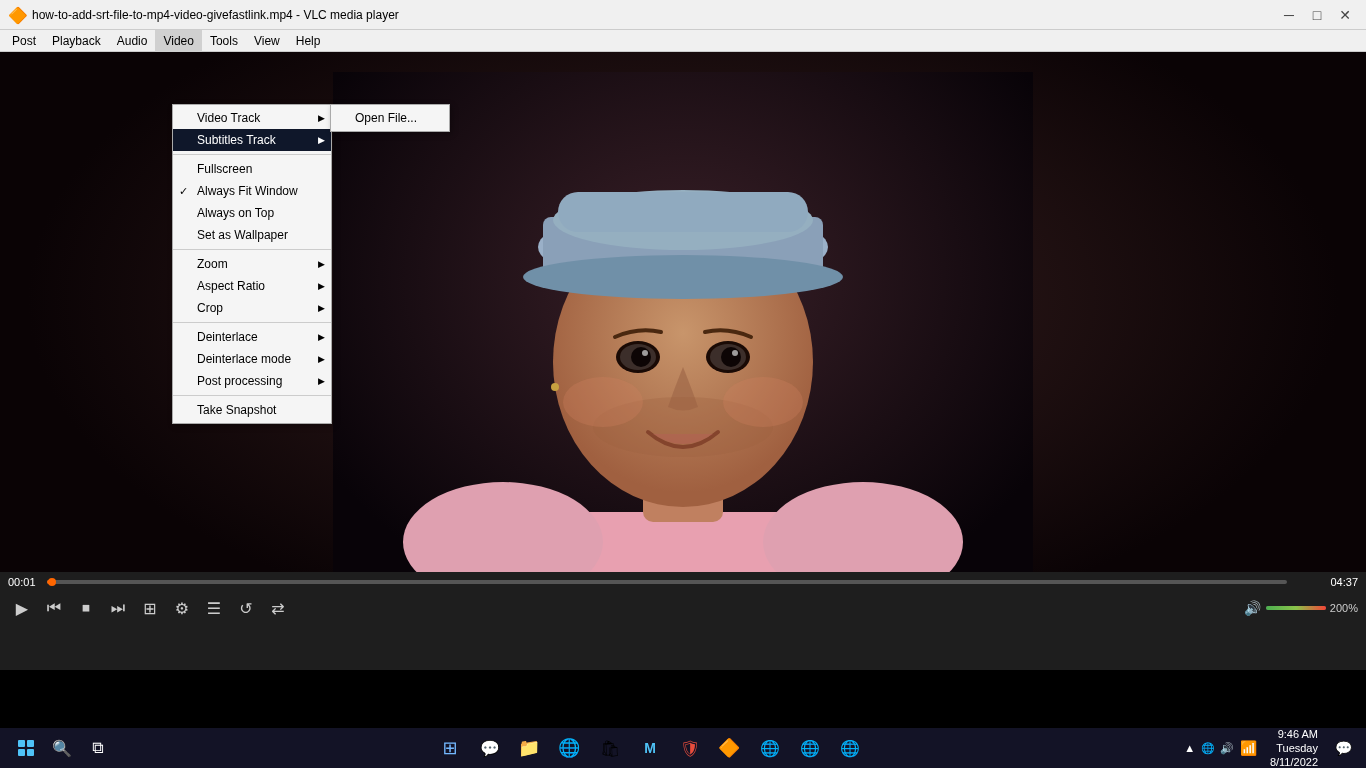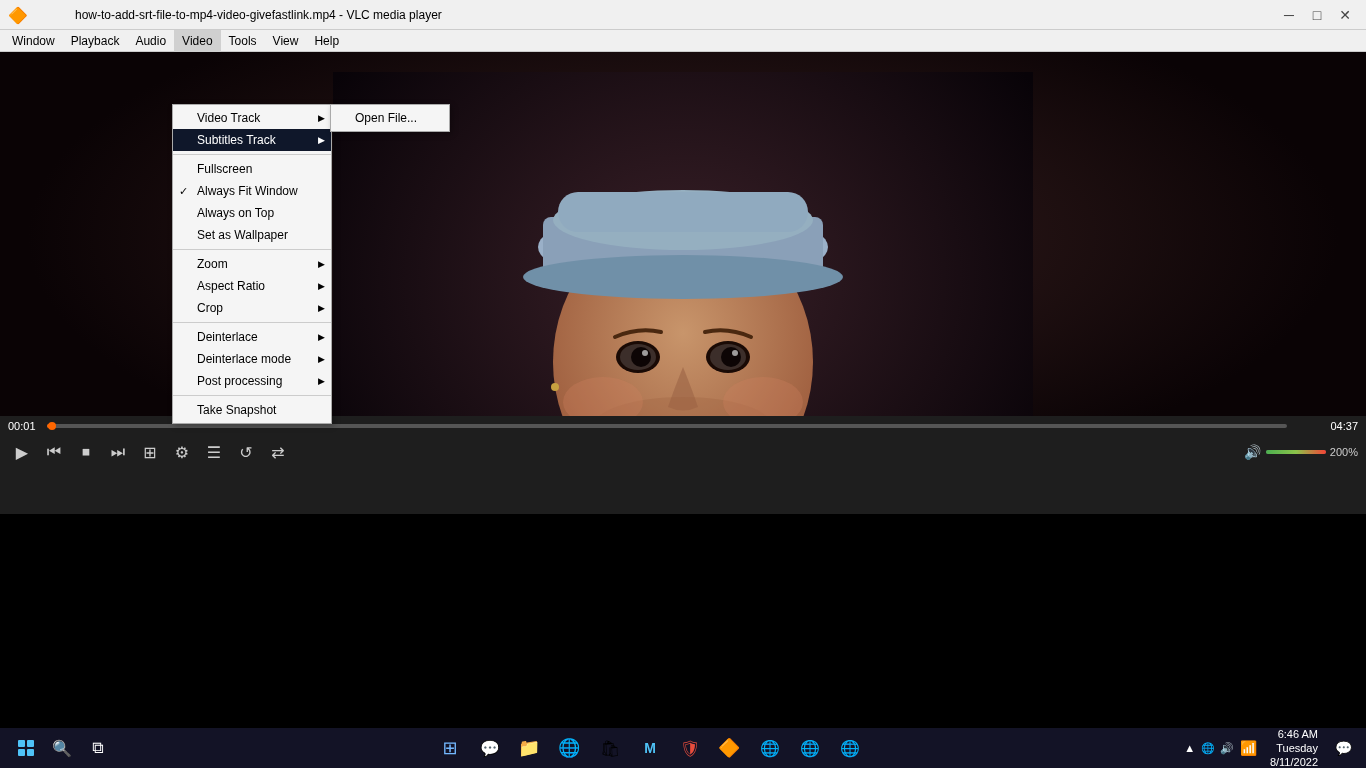--- a/index.html
+++ b/index.html
@@ -28,21 +28,20 @@
       align-items: center;
       gap: 6px;
     }
     #vlc-logo {
       width: 18px;
       height: 18px;
     }
     #titlebar-title {
       font-size: 12px;
       color: #000;
-      margin-left: 43px;
     }
     #titlebar-controls {
       display: flex;
       gap: 2px;
     }
     .title-btn {
       width: 26px;
       height: 22px;
       display: flex;
       align-items: center;
@@ -71,21 +70,21 @@
       height: 22px;
       display: flex;
       align-items: center;
     }
     .menu-item.active { background: #d0d0d0; }
 
     
     #video-area {
       position: relative;
       width: 1366px;
-      height: 462px;
+      height: 618px;
       background: #1a0a0a;
       overflow: hidden;
     }
     
     #person {
       position: absolute;
       top: 20px;
       left: 50%;
       transform: translateX(-50%);
       width: 700px;
@@ -342,21 +341,21 @@
     <span id="titlebar-title">how-to-add-srt-file-to-mp4-video-givefastlink.mp4 - VLC media player</span>
   </div>
   <div id="titlebar-controls">
     <button class="title-btn">─</button>
     <button class="title-btn">□</button>
     <button class="title-btn" id="close-btn">✕</button>
   </div>
 </div>
 
 <div id="menubar">
-  <div class="menu-item">Window</div>
+  <div class="menu-item">Post</div>
   <div class="menu-item">Playback</div>
   <div class="menu-item">Audio</div>
   <div class="menu-item active">Video</div>
   <div class="menu-item">Tools</div>
   <div class="menu-item">View</div>
   <div class="menu-item">Help</div>
 </div>
 
 <div id="video-area">
   <div id="bg-overlay"></div>
@@ -526,19 +525,19 @@
   </div>
 
   <div id="taskbar-right">
     <div id="system-tray">
       <span style="color:#fff; cursor:pointer;">▲</span>
       <span style="cursor:pointer;">🌐</span>
       <span style="cursor:pointer;">🔊</span>
       <span style="cursor:pointer; font-size:14px;">📶</span>
     </div>
     <div id="clock">
-      <div>6:46 AM</div>
+      <div>9:46 AM</div>
       <div>Tuesday</div>
       <div>8/11/2022</div>
     </div>
     <div id="notification-btn">💬</div>
   </div>
 </div>
 
 </body></html>

